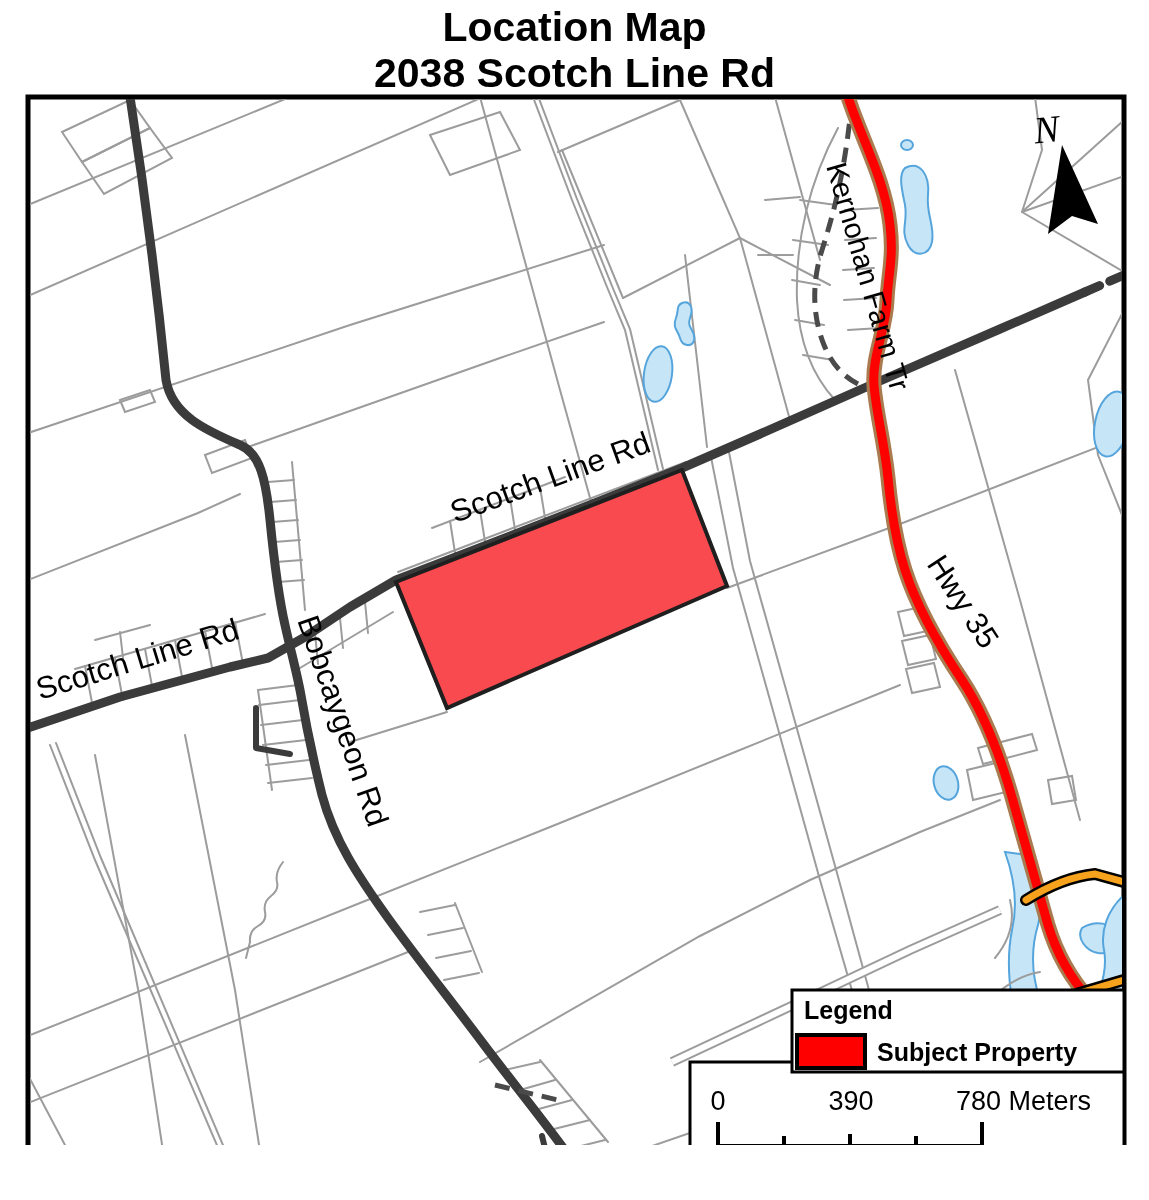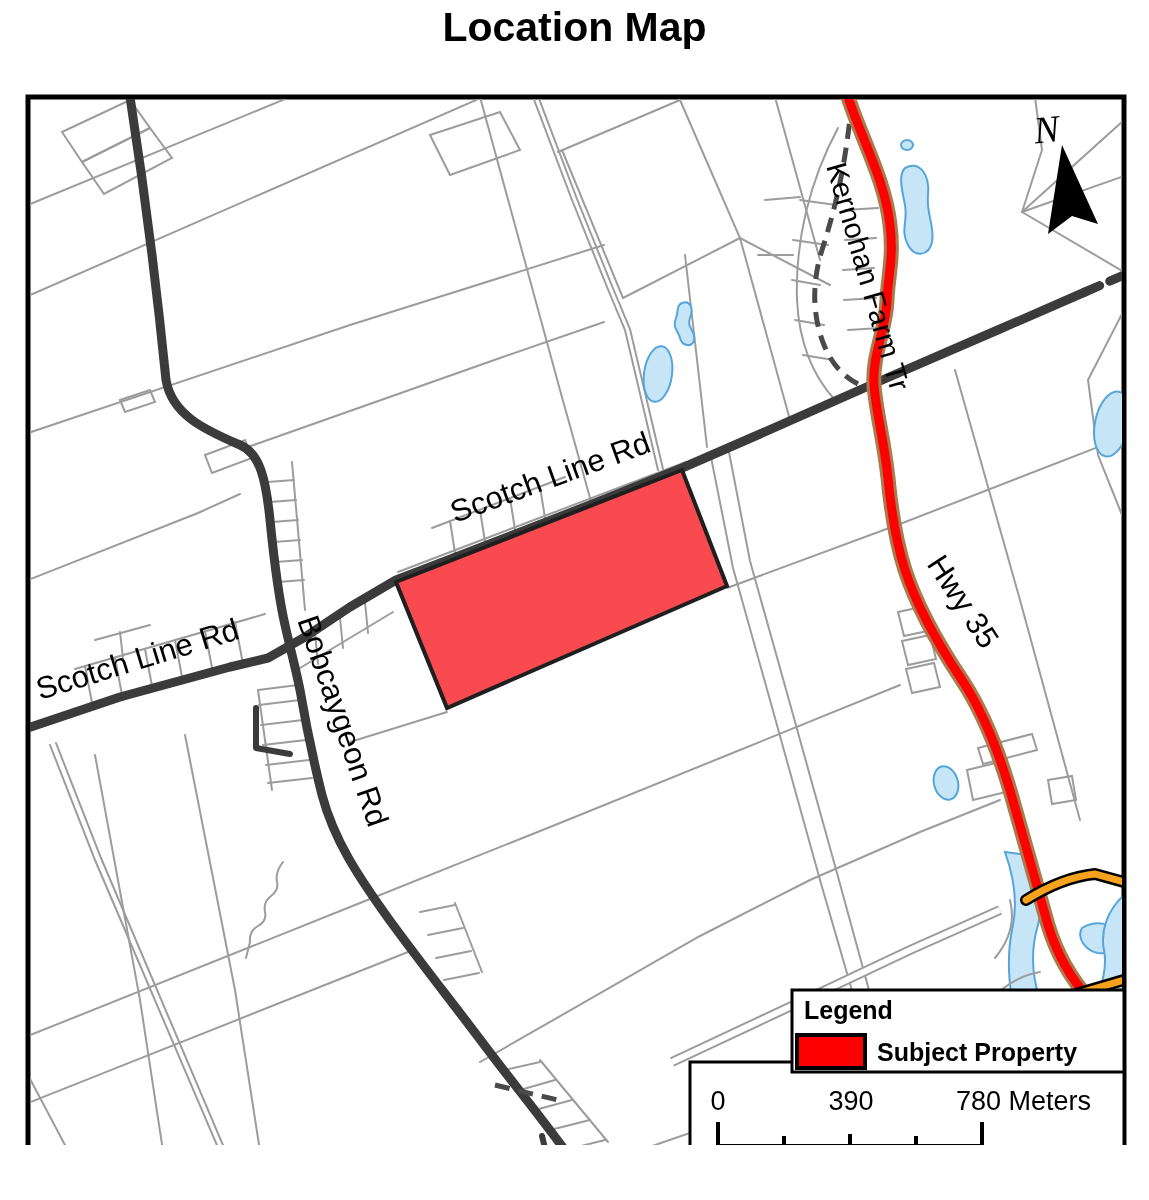--- a/index.html
+++ b/index.html
@@ -20,20 +20,21 @@
   .scale-num{font-family:"Liberation Sans", sans-serif;font-size:27px;fill:#000;}
   .north-n{font-family:"Liberation Serif", serif;font-style:italic;font-size:38px;fill:#000;}
 </style>
 </head>
 <body>
 
 <div class="page">
 
   <div class="map-title">
     <div>Location Map</div>
+    <div>2038 Scotch Line Rd</div>
   </div>
 
   <svg width="1149" height="1200" viewBox="0 0 1149 1200">
     <defs>
       <clipPath id="mapclip">
           <rect x="30" y="99" width="1092" height="1063"></rect>
         </clipPath>
     </defs>
 
     <rect x="28" y="97" width="1096" height="1067" fill="#ffffff" stroke="#000000" stroke-width="5"></rect>

